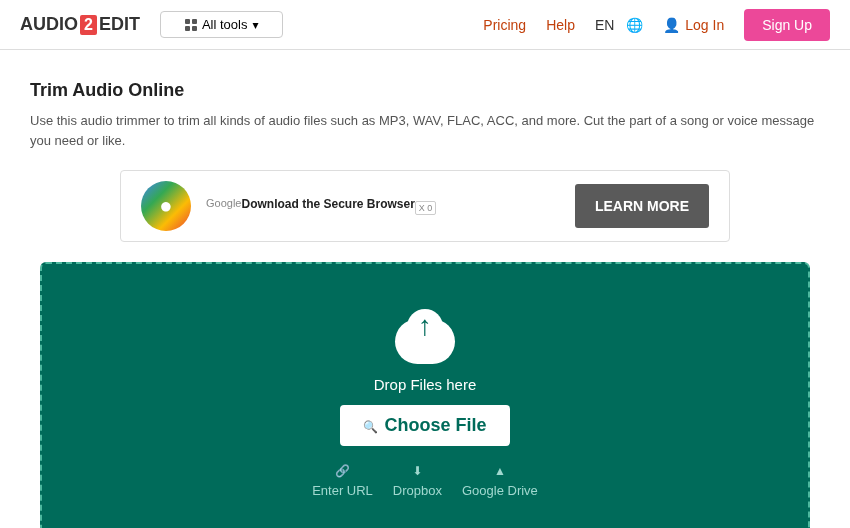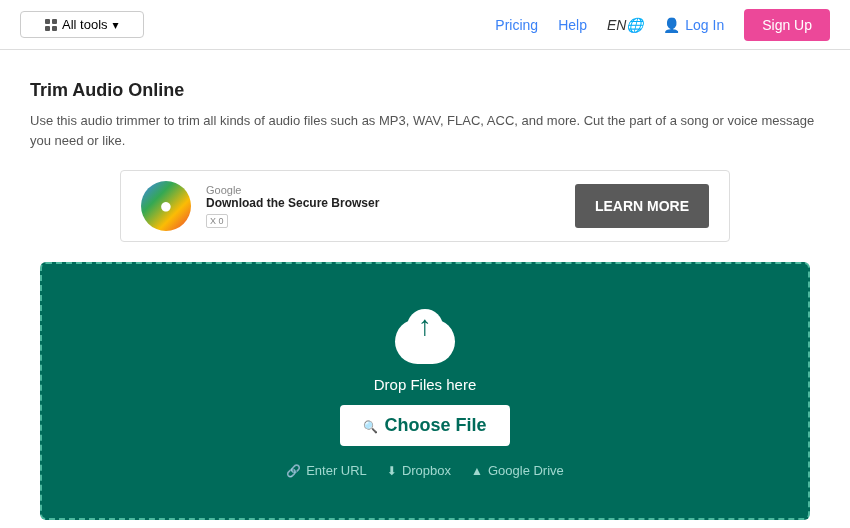--- a/index.html
+++ b/index.html
@@ -25,24 +25,24 @@
       padding: 1px 4px; border-radius: 2px; font-size: 16px;
     }
     .all-tools-btn {
       display: flex; align-items: center; gap: 5px;
       border: 1px solid #ccc; border-radius: 4px;
       padding: 5px 24px; cursor: pointer; background: #fff; font-size: 13px;
     }
     .grid-icon { display: grid; grid-template-columns: 1fr 1fr; gap: 2px; width: 12px; height: 12px; }
     .grid-icon span { background: #555; border-radius: 1px; }
     .header-right { display: flex; align-items: center; gap: 20px; }
-    .header-right a { text-decoration: none; color: #3b82f6; font-size: 14px; }
+    .header-right a { text-decoration: none; color: #c2410c; font-size: 14px; }
     .lang-btn {
-      display: flex; align-items: center; gap: 0;
-      color: #333; font-size: 14px; cursor: pointer; font-style: italic;
+      display: flex; align-items: center; gap: 12px;
+      color: #333; font-size: 14px; cursor: pointer;
     }
     .globe-icon { font-size: 14px; }
     .login-btn {
       display: flex; align-items: center; gap: 4px;
       color: #333; text-decoration: none; font-size: 14px;
     }
     .signup-btn {
       background: #ec4899; color: #fff; border: none;
       padding: 8px 18px; border-radius: 4px; cursor: pointer;
       font-size: 14px; font-weight: normal;
@@ -63,21 +63,21 @@
       max-width: 610px;
       margin-left: auto; margin-right: auto;
     }
     .ad-left { display: flex; align-items: center; gap: 15px; }
     .ad-chrome-img {
       width: 50px; height: 50px;
       background: linear-gradient(135deg, #4285f4, #34a853, #fbbc05, #ea4335);
       border-radius: 50%; display: flex; align-items: center; justify-content: center;
       font-size: 20px; color: white; font-weight: bold;
     }
-    .ad-text-area { display: flex; flex-direction: column; }
+    .ad-text-area { display: flex; flex-direction: row; }
     .ad-google { font-size: 11px; color: #888; }
     .ad-title { font-size: 12px; font-weight: bold; color: #222; }
     .ad-learn-btn {
       background: #5a5a5a; color: #fff;
       padding: 14px 20px; border: none; border-radius: 3px;
       font-size: 14px; font-weight: bold; cursor: pointer;
     }
     .ad-badge {
       font-size: 9px; color: #888; border: 1px solid #ccc;
       padding: 1px 3px; border-radius: 2px; margin-top: 4px;
@@ -119,37 +119,42 @@
       border: 2px solid #fff; border-radius: 4px;
       padding: 8px 22px; font-size: 18px; font-weight: bold;
       cursor: pointer; display: flex; align-items: center; gap: 6px;
     }
     .upload-links {
       display: flex; gap: 20px; align-items: center;
       margin-top: 5px;
     }
     .upload-link {
       color: #a0d8cf; font-size: 13px; text-decoration: none;
-      display: flex; align-items: center; gap: 5px; cursor: pointer;
+      display: flex; align-items: center; gap: 5px; cursor: pointer; flex-direction: column;
     }
 
     
     .chevron-down::after { content: "▾"; font-size: 12px; }
 
     
     .link-ico::before { content: "🔗"; font-size: 12px; }
     .drop-ico::before { content: "⬇"; font-size: 12px; }
     .gdrive-ico::before { content: "▲"; font-size: 12px; }
     .search-ico::before { content: "🔍"; font-size: 12px; }
   </style>
 </head>
 <body>
 
 <header class="header">
   <div class="header-left">
+    <div class="logo">
+      <span>AUDIO</span>
+      <span class="two-box">2</span>
+      <span>EDIT</span>
+    </div>
     <button class="all-tools-btn">
       <span>
         <div class="grid-icon">
           <span></span>
             <span></span>
             <span></span>
             <span></span>
         </div>
       </span>
       <span>All tools</span>

